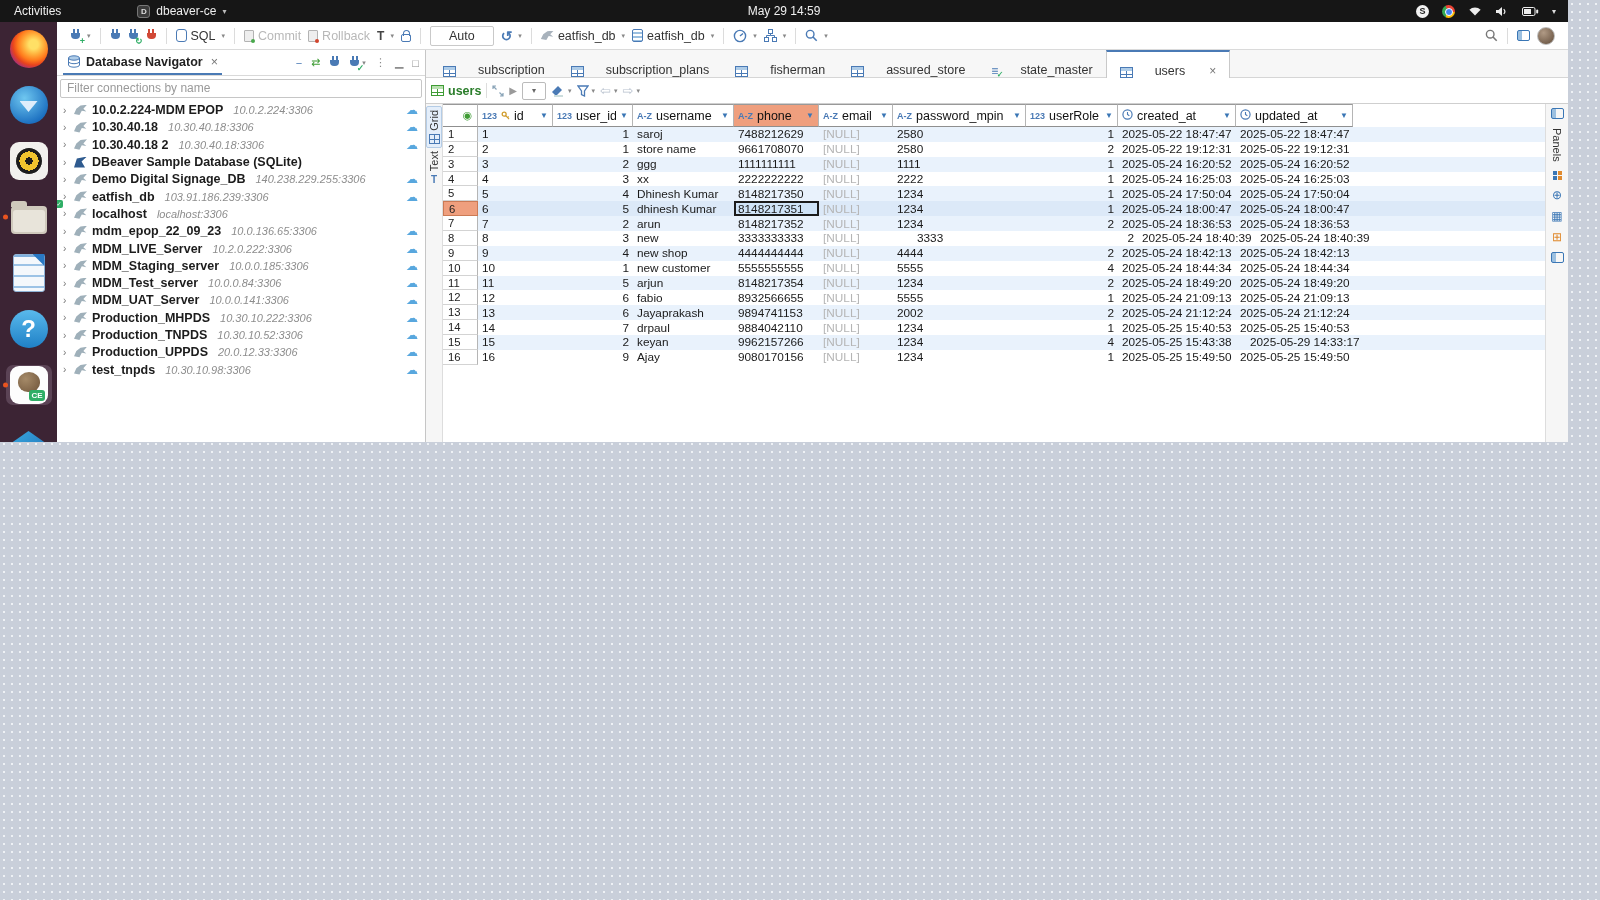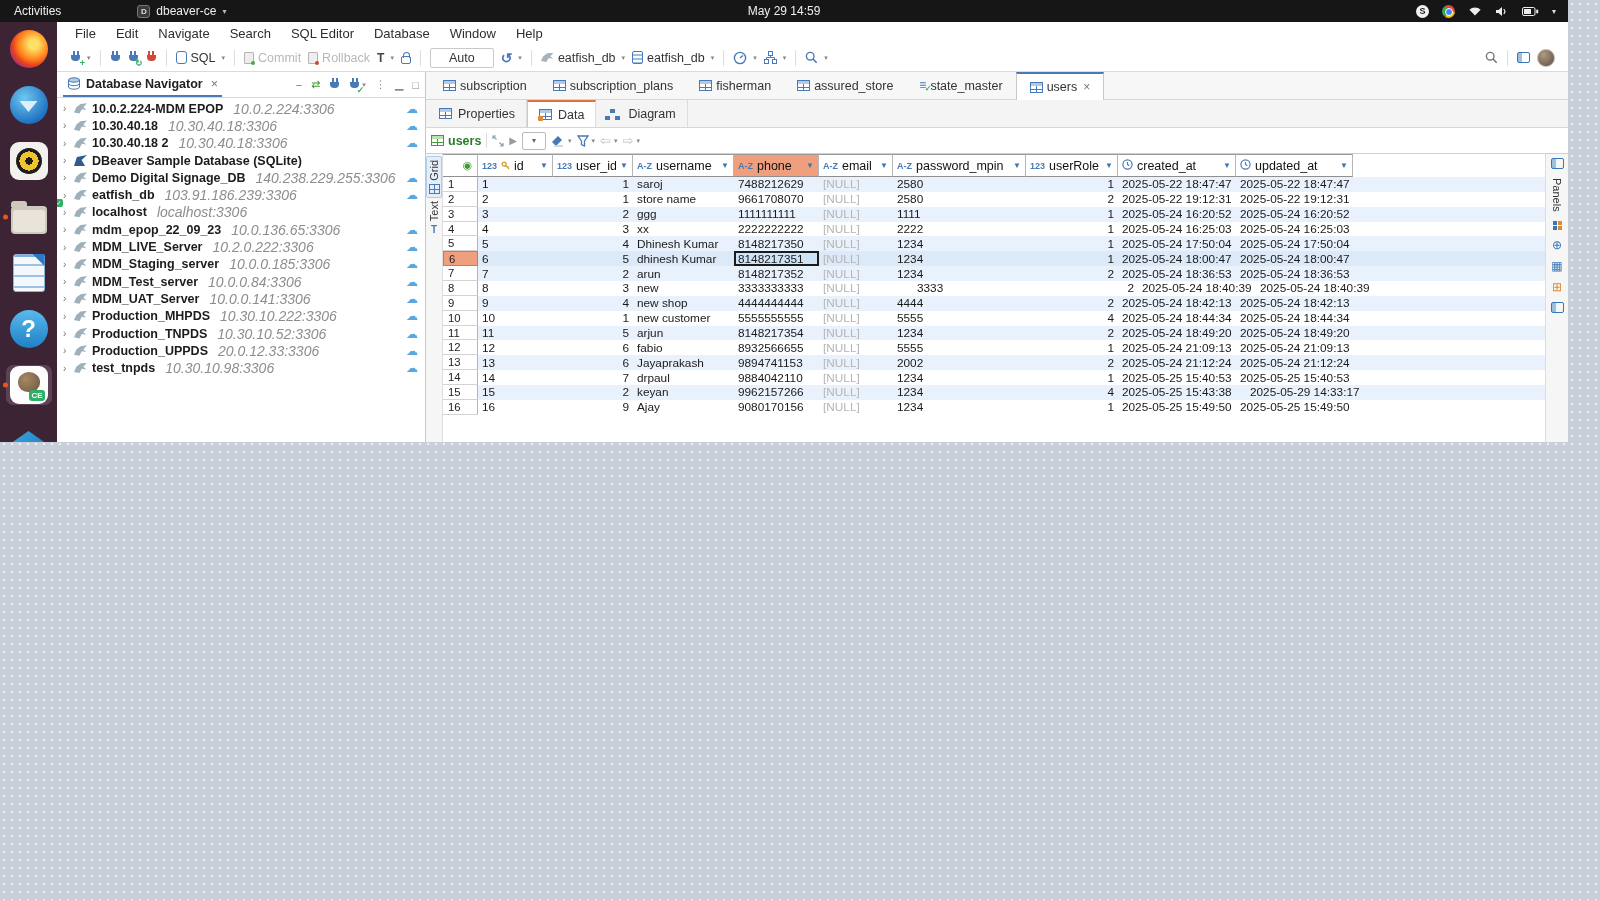--- a/index.html
+++ b/index.html
@@ -122,27 +122,27 @@
   .nav-filter input::placeholder{color:#9a9a9a}
   .tree{flex:1;overflow:hidden;padding-top:2px}
   .tree-item{display:flex;align-items:center;height:17.3px;padding-left:6px;font-size:12.5px;position:relative}
   .chevt{color:#777;font-size:10px;width:11px;flex:none}
   .db-ico{width:13px;height:11px;flex:none;position:relative;background:#9fb0ba;
           clip-path:polygon(0 85%,18% 38%,50% 8%,100% 0,72% 38%,95% 62%,60% 55%,42% 95%)}
   .db-ico.sqlite{background:#2f5b8f;clip-path:polygon(0 100%,22% 18%,100% 0,58% 45%,85% 100%)}
   .badge{position:absolute;left:-2px;bottom:-3px;width:8px;height:8px;background:#2fae66;color:#fff;
          font-size:6px;line-height:8px;text-align:center;border-radius:2px;clip-path:none}
   .cname{font-weight:bold;color:#1c1c1c;margin-left:5px;white-space:nowrap}
-  .caddr{margin-left:10px;color:#8d8d8d;font-style:italic;font-size:14px;white-space:nowrap}
+  .caddr{margin-left:10px;color:#8d8d8d;font-style:italic;font-size:11px;white-space:nowrap}
   .cloudi{margin-left:auto;margin-right:7px;color:#58a7de;font-size:12px}
 
   
   .editor{position:absolute;left:369px;top:0;right:0;height:100%;display:flex;flex-direction:column;background:#fff}
   .etabs{height:28px;background:#f7f7f7;border-bottom:1px solid #d6d6d6;display:flex;align-items:stretch;padding-left:4px;flex:none}
-  .etab{display:flex;align-items:center;gap:4px;padding:0 13px;font-size:12.5px;color:#333;position:relative}
+  .etab{display:flex;align-items:flex-end;gap:22px;padding:0 13px;font-size:12.5px;color:#333;position:relative}
   .etab.active{background:#fff;border-top:2px solid #4a7ab5;border-left:1px solid #c9c9c9;border-right:1px solid #c9c9c9;margin-bottom:-1px}
   .tclose{color:#777;font-size:12px;margin-left:2px}
   .tico{width:13px;height:11px;border:1px solid #4a7ab5;background-color:#fff;flex:none;
         background-image:linear-gradient(to bottom,#aecce8 0 3px,rgba(0,0,0,0) 3px),
           linear-gradient(to right,rgba(0,0,0,0) 0 5px,#4a7ab5 5px 6px,rgba(0,0,0,0) 6px),
           linear-gradient(to bottom,rgba(0,0,0,0) 0 6px,#4a7ab5 6px 7px,rgba(0,0,0,0) 7px)}
   .tico.green{border-color:#3f9c35;
         background-image:linear-gradient(to bottom,#b9e0b0 0 3px,rgba(0,0,0,0) 3px),
           linear-gradient(to right,rgba(0,0,0,0) 0 5px,#3f9c35 5px 6px,rgba(0,0,0,0) 6px),
           linear-gradient(to bottom,rgba(0,0,0,0) 0 6px,#3f9c35 6px 7px,rgba(0,0,0,0) 7px)}
@@ -270,30 +270,20 @@
         <span class="dock-dot"></span>
         <div class="dock-ico ico-dbeaver"></div>
       </div>
       <div class="dock-item">
         <div class="dock-ico ico-app-partial"></div>
       </div>
     </div>
 
   <div class="window">
 
-    <div class="menubar" id="menubar">
-        <span class="menu-item">File</span>
-        <span class="menu-item">Edit</span>
-        <span class="menu-item">Navigate</span>
-        <span class="menu-item">Search</span>
-        <span class="menu-item">SQL Editor</span>
-        <span class="menu-item">Database</span>
-        <span class="menu-item">Window</span>
-        <span class="menu-item">Help</span>
-      </div>
 
     <div class="toolbar">
       <span class="tgroup">
         <span class="tbtn">
             <span class="plug" style="--pc:#4a7ab5">
               <span class="pb" style="color:#2fae66">+</span>
             </span>
             <span class="chev">▾</span>
           </span>
       </span>
@@ -413,20 +403,23 @@
                 <span class="plug" style="--pc:#4a7ab5">
                   <span class="pb" style="color:#2fae66">✓</span>
                 </span>
                 <span class="chev">▾</span>
               </span>
             <span class="nt gray">⋮</span>
             <span class="nt gray">▁</span>
             <span class="nt gray">□</span>
           </span>
         </div>
+        <div class="nav-filter">
+          <input type="text" placeholder="Filter connections by name" style="">
+        </div>
         <div class="tree" id="tree">
             <div class="tree-item">
               <span class="chevt">›</span>
               <span class="db-ico"></span>
               <span class="cname">10.0.2.224-MDM EPOP</span>
               <span class="caddr">10.0.2.224:3306</span>
               <span class="cloudi">☁</span>
             </div>
             <div class="tree-item">
               <span class="chevt">›</span>
@@ -553,34 +546,20 @@
               <span class="tlbl">assured_store</span>
             </div>
             <div class="etab">
               <span class="vico">≡</span>
               <span class="tlbl">state_master</span>
             </div>
             <div class="etab active">
               <span class="tico"></span>
               <span class="tlbl">users</span>
               <span class="tclose">×</span>
-            </div>
-          </div>
-        <div class="stabs" id="stabs">
-            <div class="stab">
-              <span class="tico"></span>
-              <span class="tlbl">Properties</span>
-            </div>
-            <div class="stab active">
-              <span class="tico data"></span>
-              <span class="tlbl">Data</span>
-            </div>
-            <div class="stab">
-              <span class="diagico"></span>
-              <span class="tlbl">Diagram</span>
             </div>
           </div>
 
         <div class="fbar">
           <span class="fb-table">
             <span class="tico green"></span>
             <span>users</span>
           </span>
           <span class="fb-sep"></span>
           <svg width="12" height="12">

